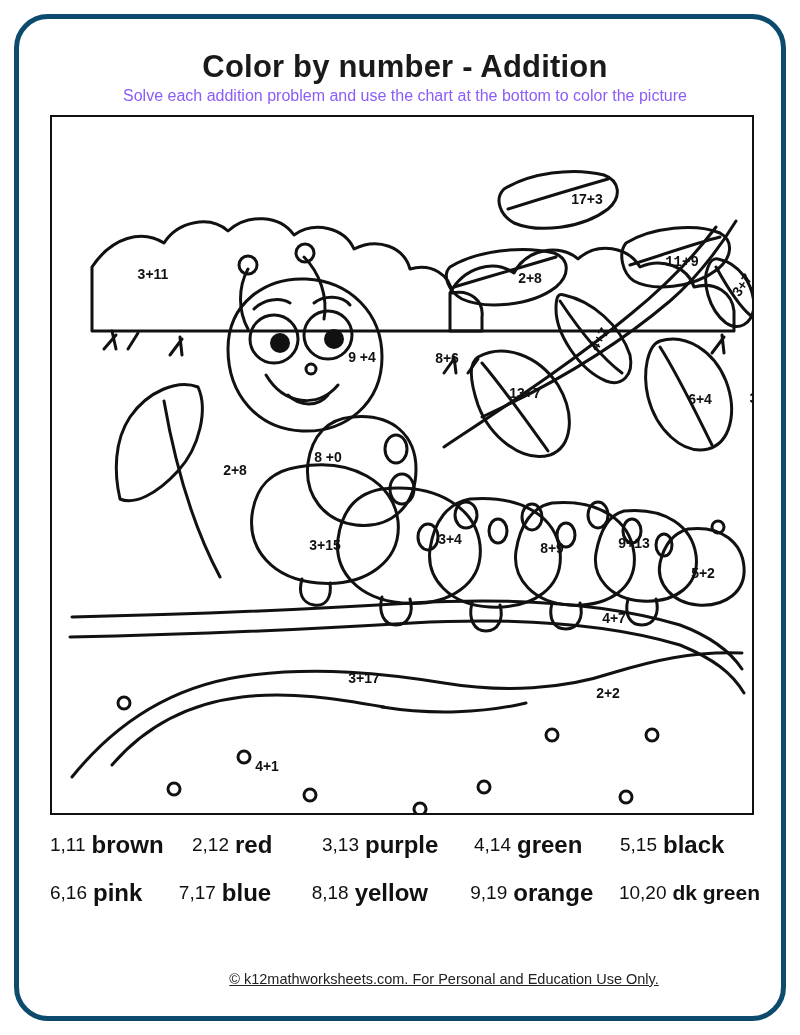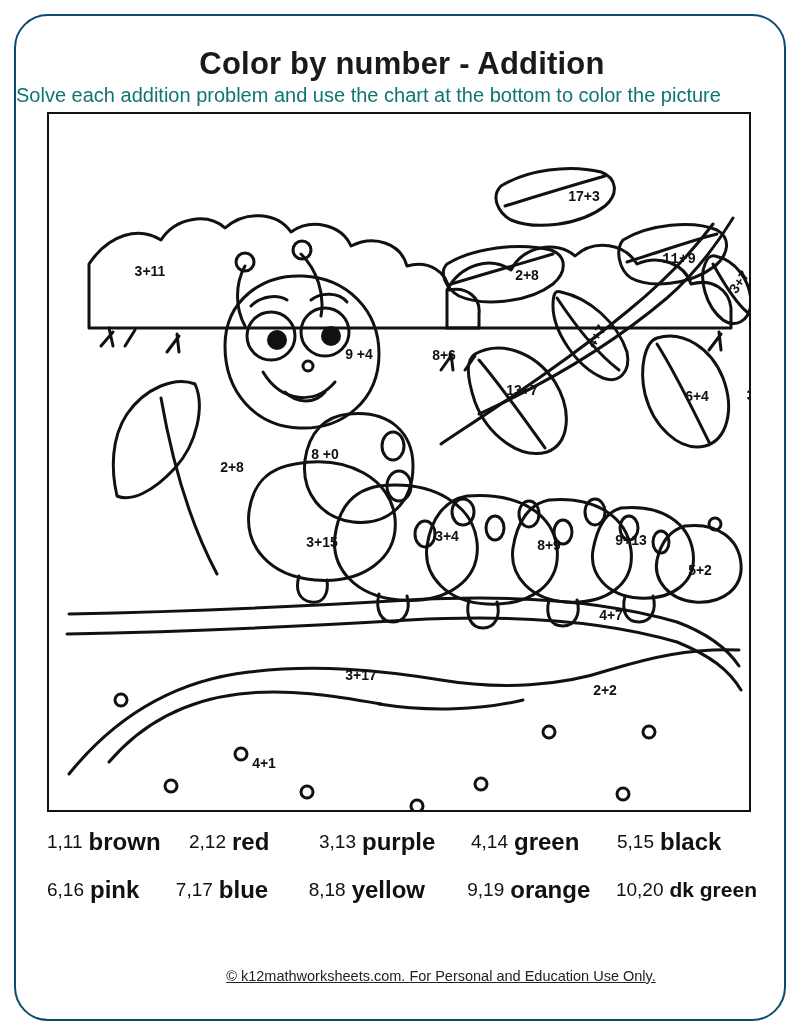--- a/index.html
+++ b/index.html
@@ -21,42 +21,43 @@
     background: #ffffff;
   }
   
   .frame {
     position: absolute;
     left: 14px;
     top: 14px;
     width: 772px;
     height: 1007px;
     box-sizing: border-box;
-    border: 2px solid #0c4a6e;
+    border: 5px solid #0c4a6e;
     border-radius: 34px;
     background: #ffffff;
   }
   .title {
     position: absolute;
     left: 0;
     top: 30px;
     width: 772px;
     text-align: center;
     font-size: 31px;
     font-weight: bold;
     color: #1a1a1a;
     letter-spacing: 0.2px;
   }
   .subtitle {
     position: absolute;
     left: 0;
     top: 68px;
     width: 772px;
-    font-size: 20px;
-    color: #0f766e;
+    text-align: center;
+    font-size: 16px;
+    color: #8b5cf6;
   }
   
   .picture {
     position: absolute;
     left: 31px;
     top: 96px;
     width: 704px;
     height: 700px;
     box-sizing: border-box;
     border: 2px solid #111111;

